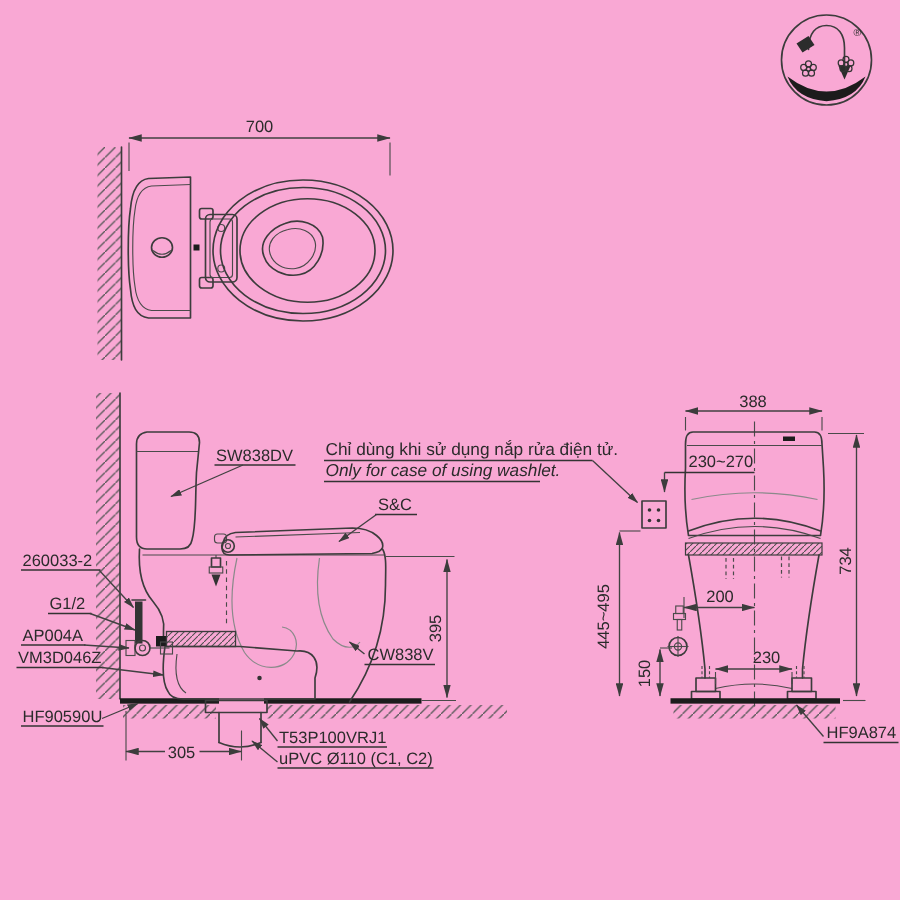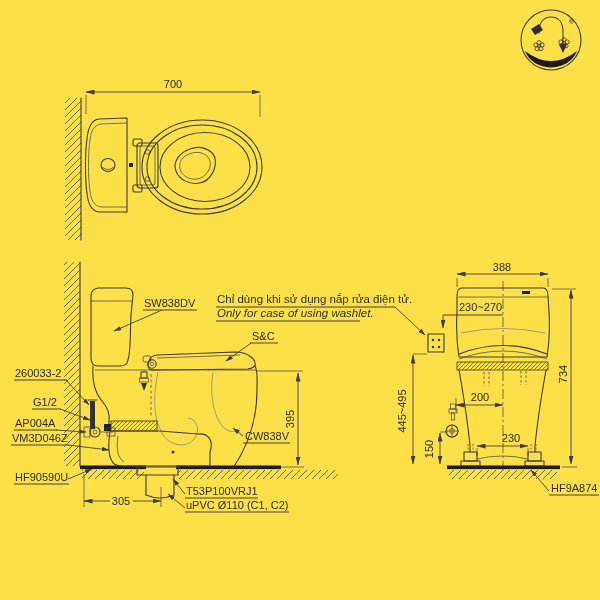--- a/index.html
+++ b/index.html
@@ -1,16 +1,16 @@
 <!DOCTYPE html>
 <html><head>
 <meta charset="utf-8">
 <style>
   html,body{margin:0;padding:0;background:#fff;}
-  .stage{position:relative;width:600px;height:600px;background:#fde047;overflow:hidden;
+  .stage{position:relative;width:600px;height:600px;background:#f9a8d4;overflow:hidden;
          font-family:"Liberation Sans",sans-serif;}
   svg{position:absolute;left:0;top:0;}
   .ln{stroke:#3c3c3c;fill:none;stroke-width:1.1;stroke-linecap:round;stroke-linejoin:round;}
   .thin{stroke:#4a4a4a;fill:none;stroke-width:0.75;}
   .lt{stroke:#8a8a8a;fill:none;stroke-width:0.8;}
   .dim{stroke:#414141;fill:none;stroke-width:0.9;}
   .lead{stroke:#414141;fill:none;stroke-width:0.9;}
   .u{stroke:#333;stroke-width:0.9;}
   .txt{font:11px "Liberation Sans",sans-serif;fill:#2b2b2b;}
   .txts{font:11.5px "Liberation Sans",sans-serif;fill:#2b2b2b;}

